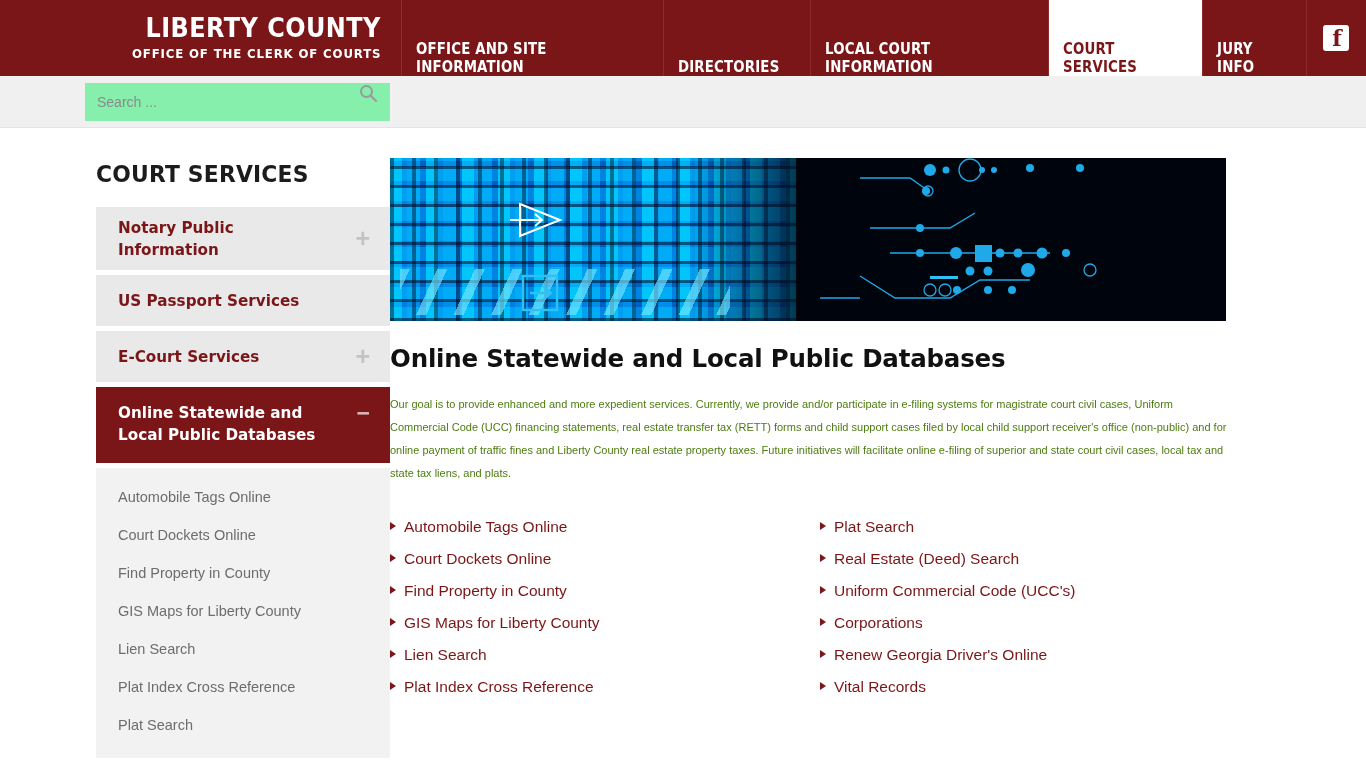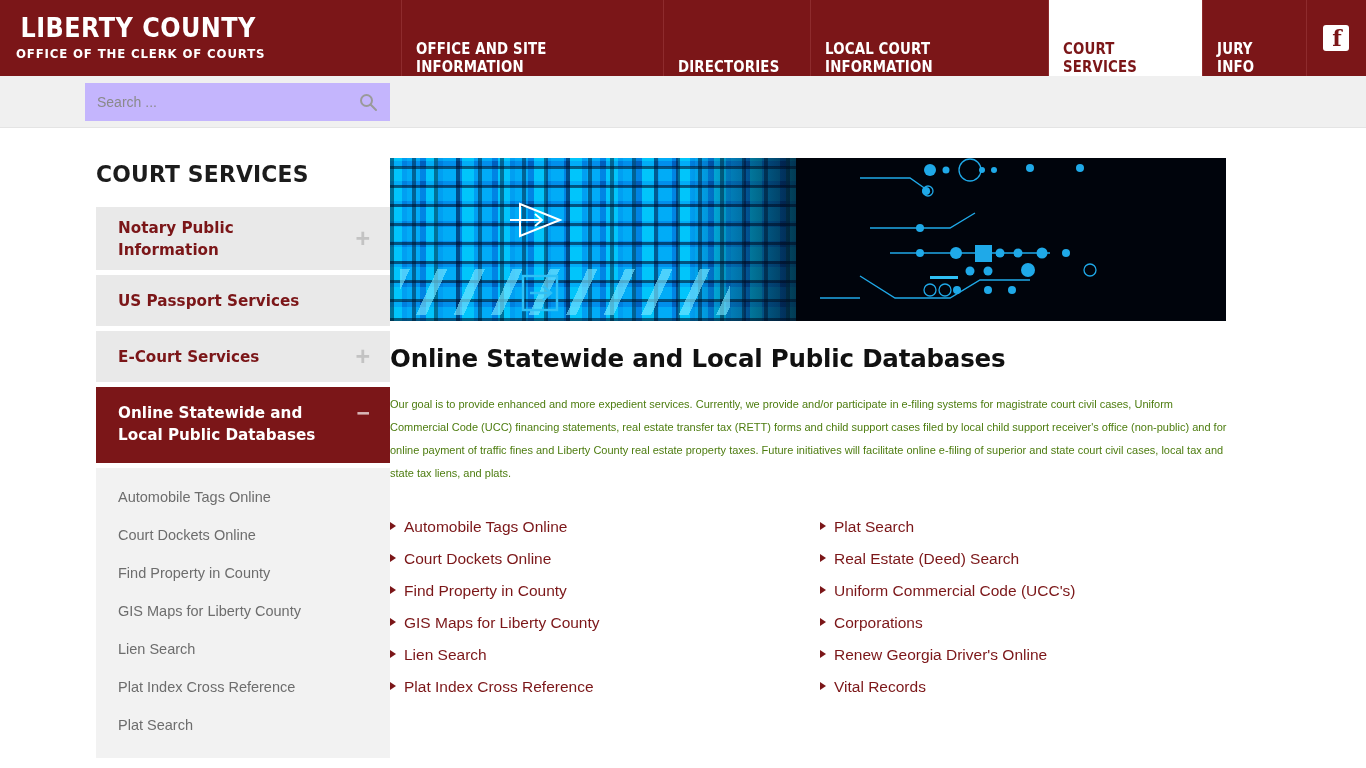--- a/index.html
+++ b/index.html
@@ -20,21 +20,21 @@
     display: flex;
     align-items: stretch;
     position: relative;
   }
 
   .brand {
     width: 402px;
     flex: 0 0 402px;
     display: flex;
     flex-direction: column;
-    align-items: flex-start;
+    align-items: flex-end;
     justify-content: center;
     padding-right: 20px;
     border-right: 1px solid #8e2b2d;
   }
   .brand-title {
     color: #ffffff;
     font-family: "DejaVu Sans", sans-serif;
     font-weight: bold;
     font-size: 26px;
     letter-spacing: 0.5px;
@@ -113,23 +113,22 @@
     height: 52px;
     background: #F0F0F0;
     display: flex;
     align-items: center;
     border-bottom: 1px solid #e4e4e4;
   }
   .search-box {
     margin-left: 85px;
     width: 305px;
     height: 38px;
-    background: #c4b5fd;
-    display: flex;
-    align-items: center;
+    background: #86efac;
+    display: flex;
     padding: 0 12px;
   }
   .search-input {
     flex: 1 1 auto;
     border: none;
     outline: none;
     background: transparent;
     font-family: "Liberation Sans", sans-serif;
     font-size: 14px;
     color: #555;

